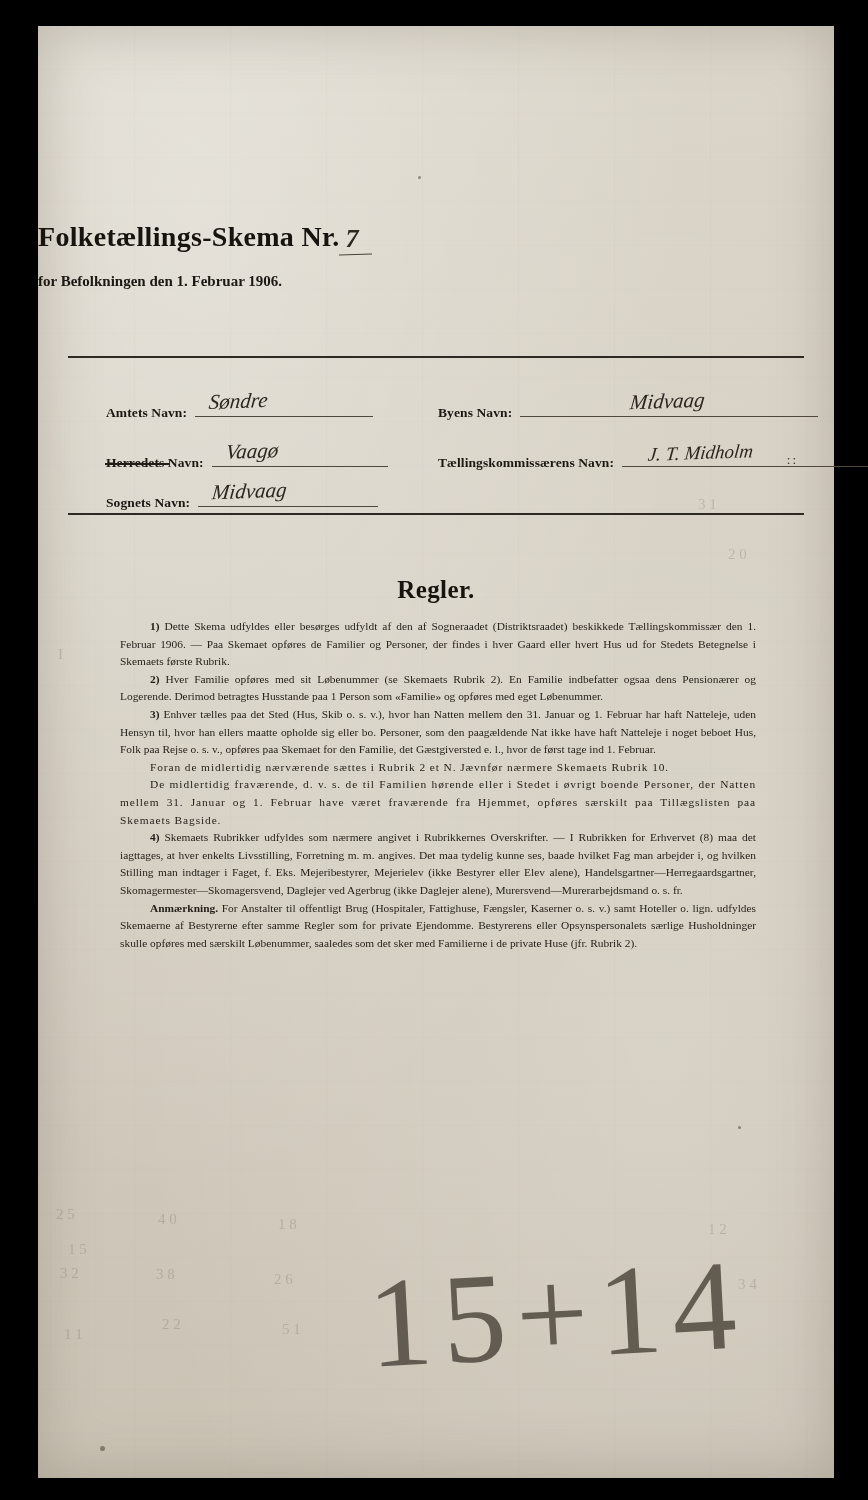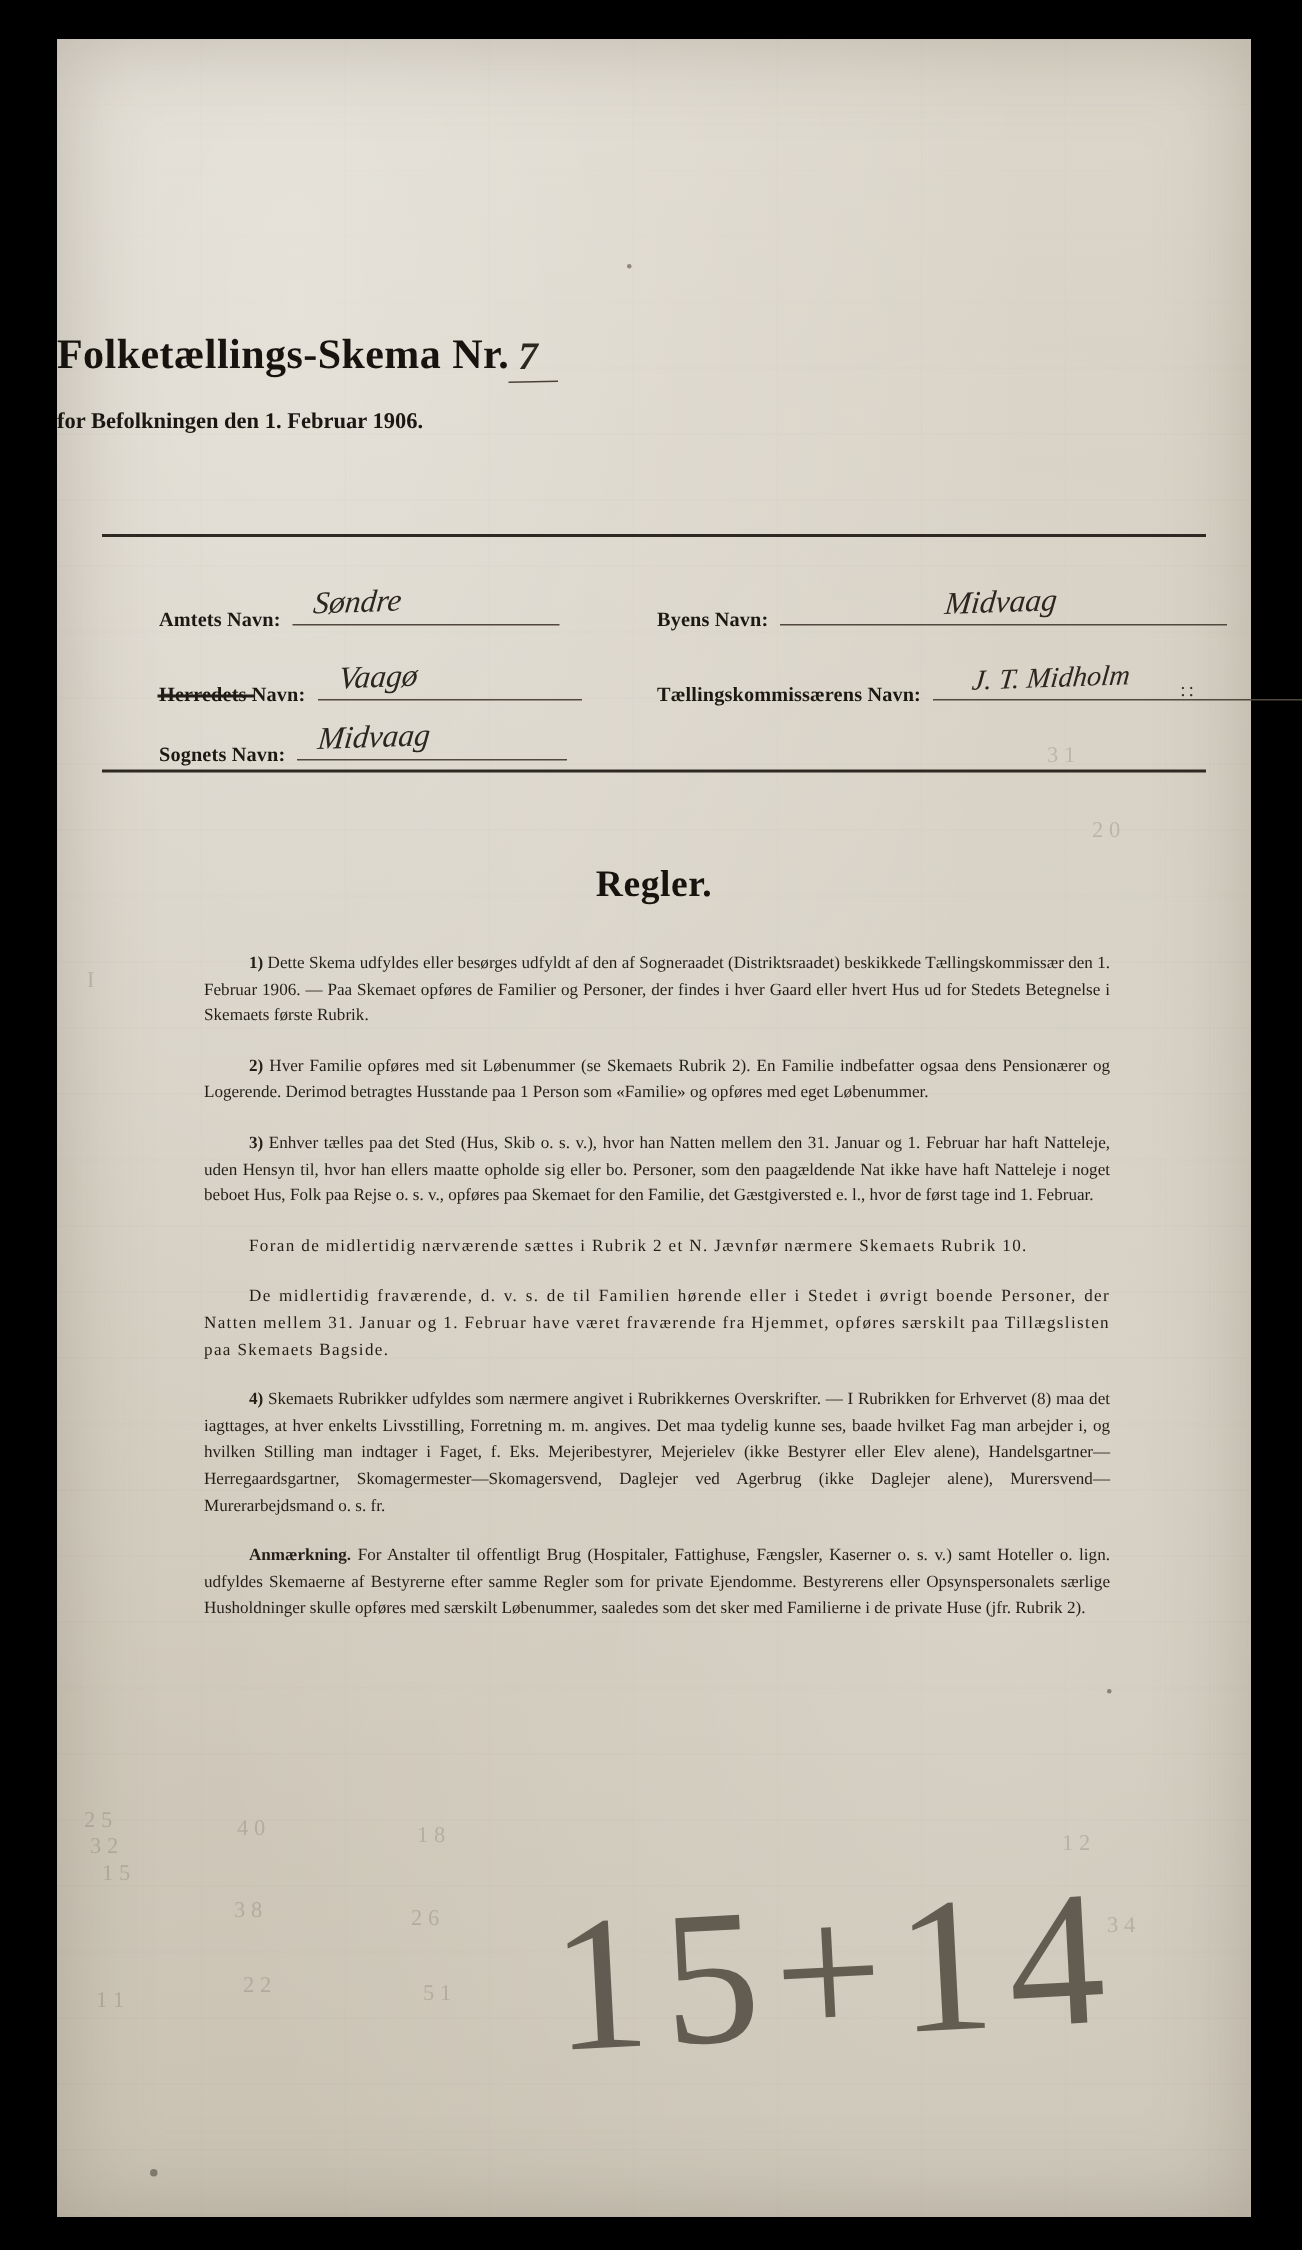--- a/index.html
+++ b/index.html
@@ -223,21 +223,21 @@
     top: 592px;
     left: 82px;
     width: 636px;
     font-family: "Liberation Serif", serif;
     font-size: 11.4px;
     line-height: 17.6px;
     color: #221e18;
     text-align: justify;
   }
   .rules p {
-    margin: 16px;
+    margin: 0;
     text-indent: 30px;
   }
   .rules .num { font-weight: bold; }
   .rules .lead { font-weight: bold; }
   .rules .sp { letter-spacing: 0.9px; }
 
   
   .pencil {
     position: absolute;
     left: 330px;
@@ -260,21 +260,21 @@
 </head>
 <body>
 
 <div class="page-frame">
   <div class="sheet">
     <div class="bleed"></div>
     <div class="bleed-marks">
       <span style="left:20px;top:620px;">I</span>
       <span style="left:18px;top:1180px;">2 5</span>
       <span style="left:30px;top:1215px;">1 5</span>
-      <span style="left:22px;top:1197px;">3 2</span>
+      <span style="left:22px;top:1239px;">3 2</span>
       <span style="left:26px;top:1300px;">1 1</span>
       <span style="left:120px;top:1185px;">4 0</span>
       <span style="left:118px;top:1240px;">3 8</span>
       <span style="left:124px;top:1290px;">2 2</span>
       <span style="left:240px;top:1190px;">1 8</span>
       <span style="left:236px;top:1245px;">2 6</span>
       <span style="left:244px;top:1295px;">5 1</span>
       <span style="left:660px;top:470px;">3 1</span>
       <span style="left:690px;top:520px;text-align:right;">2 0</span>
       <span style="left:670px;top:1195px;">1 2</span>

